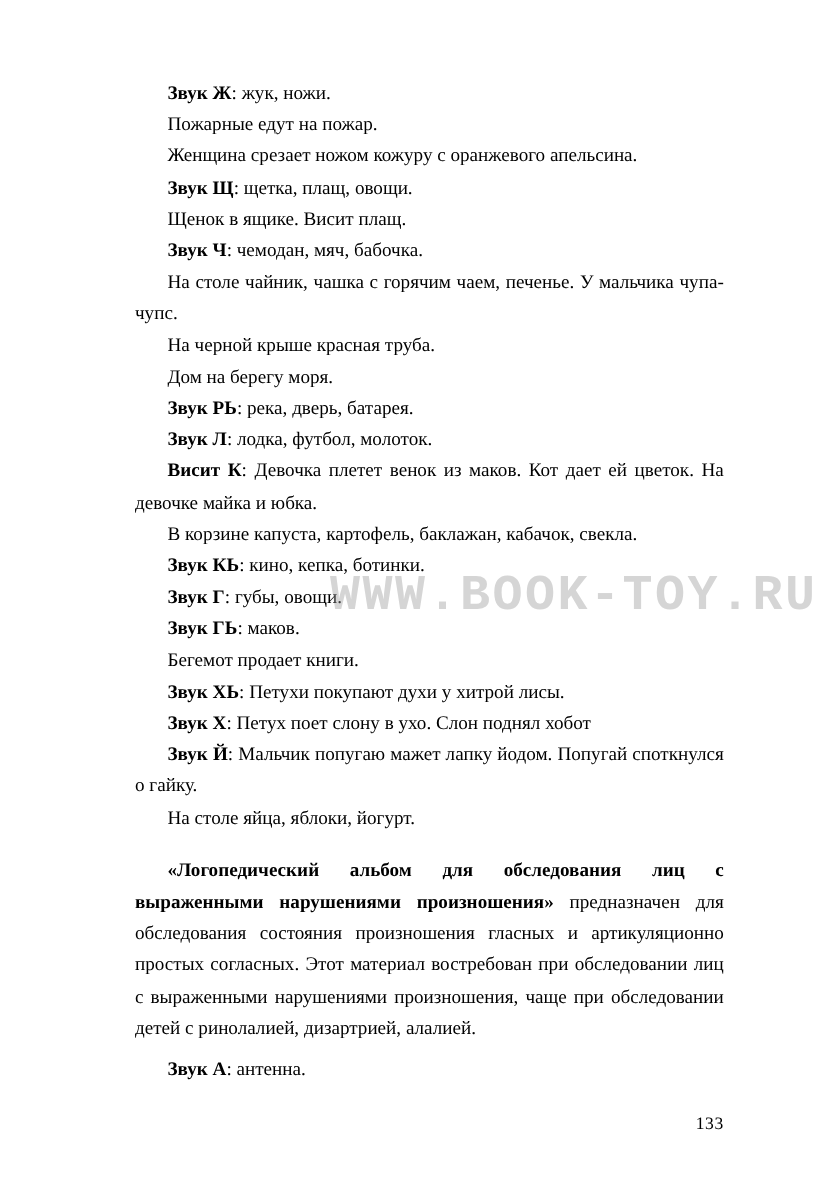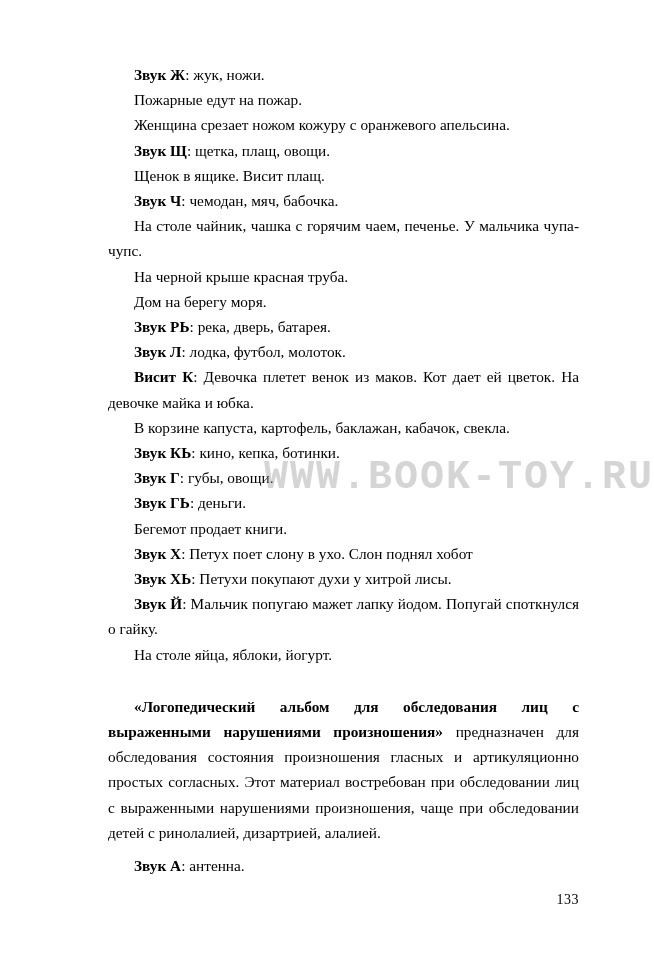--- a/index.html
+++ b/index.html
@@ -34,21 +34,21 @@
     text-align: justify;
     text-justify: inter-word;
   }
   p.ind {
     text-indent: 26px;
   }
   b {
     font-weight: bold;
   }
   .block {
-    margin-top: 27px;
+    margin-top: 17px;
     font-size: 15.3px;
     line-height: 25.2px;
     text-align: justify;
     text-indent: 26px;
   }
   .page-number {
     position: absolute;
     right: 75px;
     bottom: 52px;
     font-size: 14px;
@@ -86,24 +86,24 @@
     <p class="ind"><b>Звук Ч</b><span>: чемодан, мяч, бабочка.</span></p>
     <p class="ind"><b></b><span>На столе чайник, чашка с горячим чаем, печенье. У мальчика чупа-чупс.</span></p>
     <p class="ind"><b></b><span>На черной крыше красная труба.</span></p>
     <p class="ind"><b></b><span>Дом на берегу моря.</span></p>
     <p class="ind"><b>Звук РЬ</b><span>: река, дверь, батарея.</span></p>
     <p class="ind"><b>Звук Л</b><span>: лодка, футбол, молоток.</span></p>
     <p class="ind"><b>Висит К</b><span>: Девочка плетет венок из маков. Кот дает ей цветок. На девочке майка и юбка.</span></p>
     <p class="ind"><b></b><span>В корзине капуста, картофель, баклажан, кабачок, свекла.</span></p>
     <p class="ind"><b>Звук КЬ</b><span>: кино, кепка, ботинки.</span></p>
     <p class="ind"><b>Звук Г</b><span>: губы, овощи.</span></p>
-    <p class="ind"><b>Звук ГЬ</b><span>: деньги.</span></p>
+    <p class="ind"><b>Звук ГЬ</b><span>: маков.</span></p>
     <p class="ind"><b></b><span>Бегемот продает книги.</span></p>
+    <p class="ind"><b>Звук ХЬ</b><span>: Петухи покупают духи у хитрой лисы.</span></p>
     <p class="ind"><b>Звук Х</b><span>: Петух поет слону в ухо. Слон поднял хобот</span></p>
-    <p class="ind"><b>Звук ХЬ</b><span>: Петухи покупают духи у хитрой лисы.</span></p>
     <p class="ind"><b>Звук Й</b><span>: Мальчик попугаю мажет лапку йодом. Попугай споткнулся о гайку.</span></p>
     <p class="ind"><b></b><span>На столе яйца, яблоки, йогурт.</span></p>
 
     <div class="block"><b>«Логопедический альбом для обследования лиц с выраженными нарушениями произношения»</b><span> предназначен для обследования состояния произношения гласных и артикуляционно простых согласных. Этот материал востребован при обследовании лиц с выраженными нарушениями произношения, чаще при обследовании детей с ринолалией, дизартрией, алалией.</span></div>
 
     <p class="ind" style="margin-top:8px"><b>Звук А</b><span>: антенна.</span></p>
 
   </div>
 
   <div class="watermark">WWW.BOOK-TOY.RU</div>

